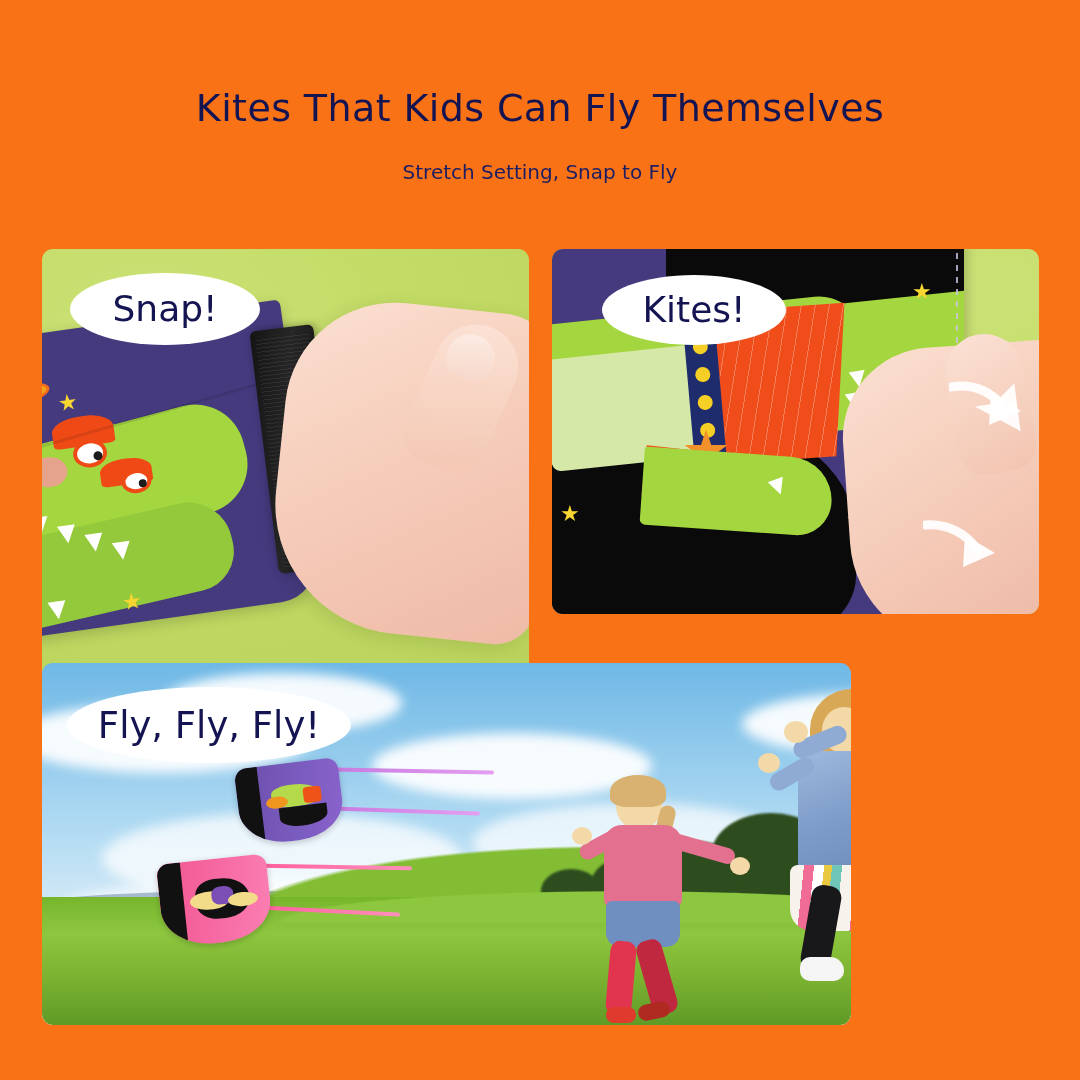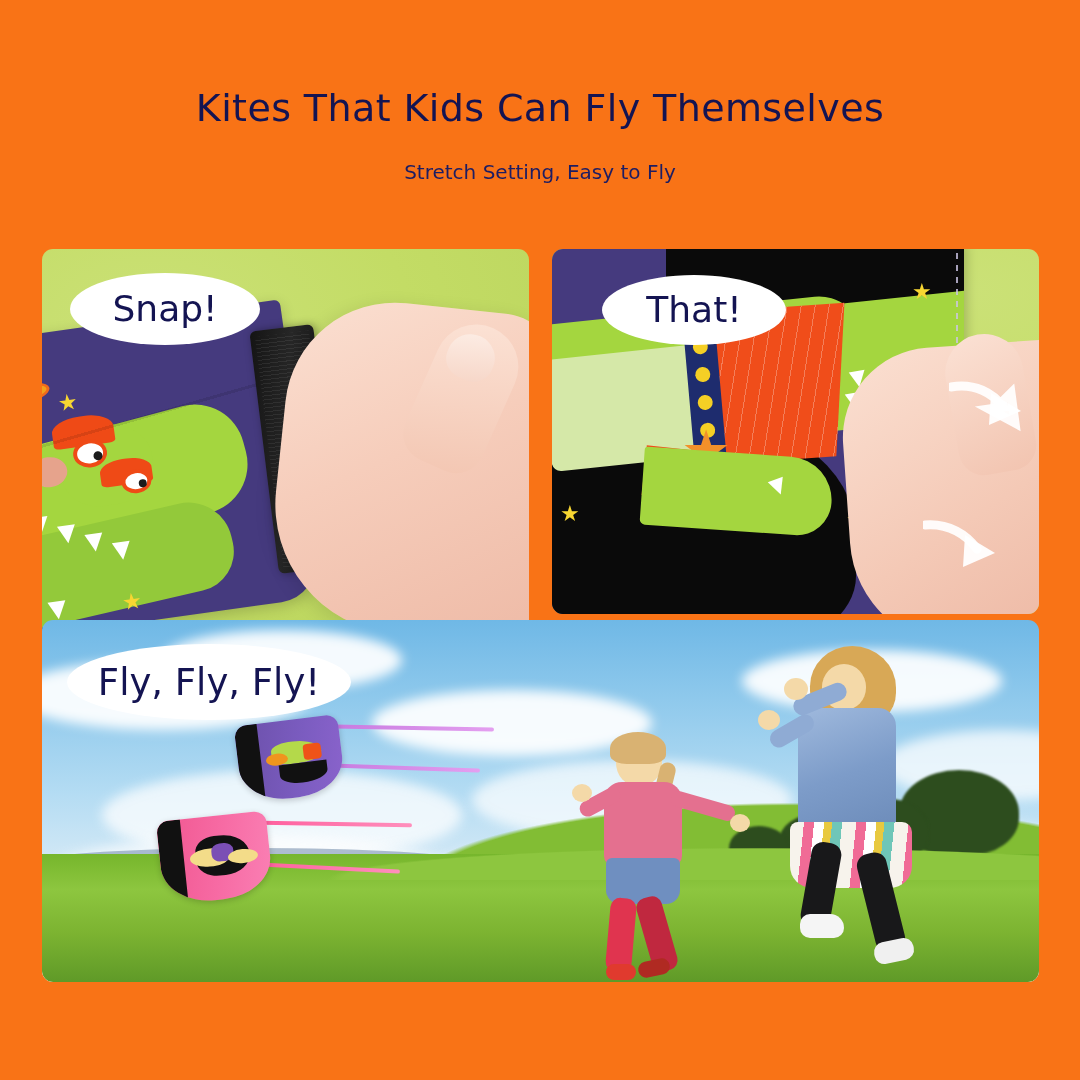--- a/index.html
+++ b/index.html
@@ -29,21 +29,21 @@
   }
 
   
   .panel {
     position:absolute;
     border-radius:11px;
     overflow:hidden;
   }
   #panel-snap { left:42px;  top:249px; width:487px; height:464px; }
   #panel-pull { left:552px; top:249px; width:487px; height:365px; }
-  #panel-fly  { left:42px;  top:620px; width:997px; height:362px; }
+  #panel-fly  { left:42px;  top:663px; width:809px; height:362px; }
 
   
   .bubble {
     position:absolute;
     background:#ffffff;
     border-radius:50%;
     display:flex; align-items:center; justify-content:center;
     color:#141452;
     font-weight:400;
     z-index:40;
@@ -275,21 +275,21 @@
 
   .child{ position:absolute; z-index:15; }
 </style>
 </head>
 <body>
 
 <div class="page">
 
   <div class="header">
     <div class="title">Kites That Kids Can Fly Themselves</div>
-    <div class="subtitle">Stretch Setting, Easy to Fly</div>
+    <div class="subtitle">Stretch Setting, Snap to Fly</div>
   </div>
 
   <div class="panel" id="panel-snap">
     <div class="green-bg"></div>
 
     <div class="kite1">
       <div class="k1-ellipse-orange"></div>
       <div class="k1-body"></div>
       <div class="k1-body2"></div>
       <div class="k1-head"></div>
@@ -359,21 +359,21 @@
 
     <svg class="arrow-w" id="arrow-top" width="76" height="56" viewBox="0 0 76 56">
       <path d="M2 10 C26 6, 44 16, 54 30 L40 32 L66 46 L62 16 L52 26" fill="none" stroke="#ffffff" stroke-width="9" stroke-linecap="round" opacity="0.92"></path>
       <path d="M42 16 L72 34 L40 48 Z" fill="#ffffff" opacity="0.95"></path>
     </svg>
     <svg class="arrow-w" id="arrow-bottom" width="76" height="56" viewBox="0 0 76 56">
       <path d="M2 8 C26 6, 44 18, 54 32" fill="none" stroke="#ffffff" stroke-width="9" stroke-linecap="round" opacity="0.92"></path>
       <path d="M42 18 L72 36 L40 50 Z" fill="#ffffff" opacity="0.95"></path>
     </svg>
 
-    <div class="bubble" id="bubble-pull">That!</div>
+    <div class="bubble" id="bubble-pull">Kites!</div>
   </div>
 
   <div class="panel" id="panel-fly">
     <div class="sky"></div>
 
     <div class="cloud" style="left:-30px;  top:40px;  width:300px; height:70px;"></div>
     <div class="cloud" style="left:120px;  top:10px;  width:240px; height:60px;"></div>
     <div class="cloud" style="left:330px;  top:70px;  width:280px; height:66px;"></div>
     <div class="cloud" style="left:60px;   top:150px; width:360px; height:90px; opacity:.8;"></div>
     <div class="cloud" style="left:430px;  top:140px; width:320px; height:80px; opacity:.75;"></div>

